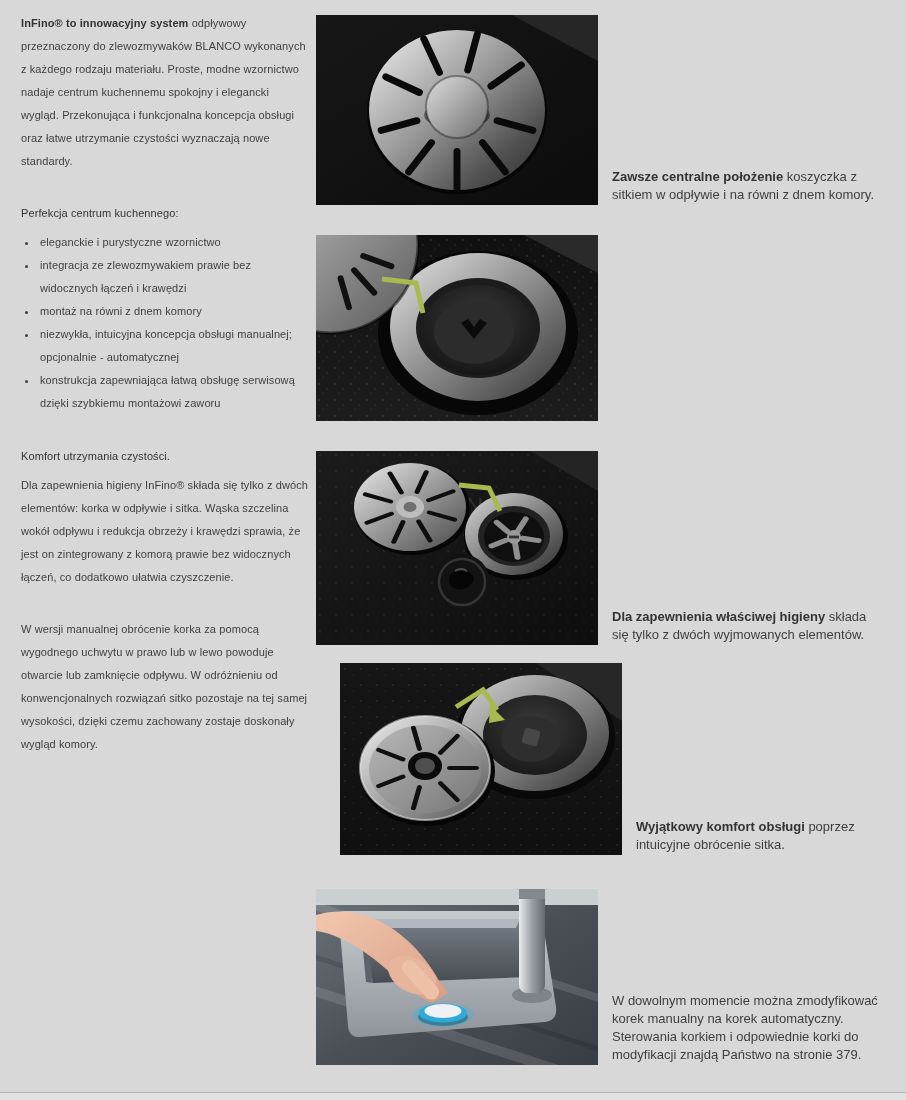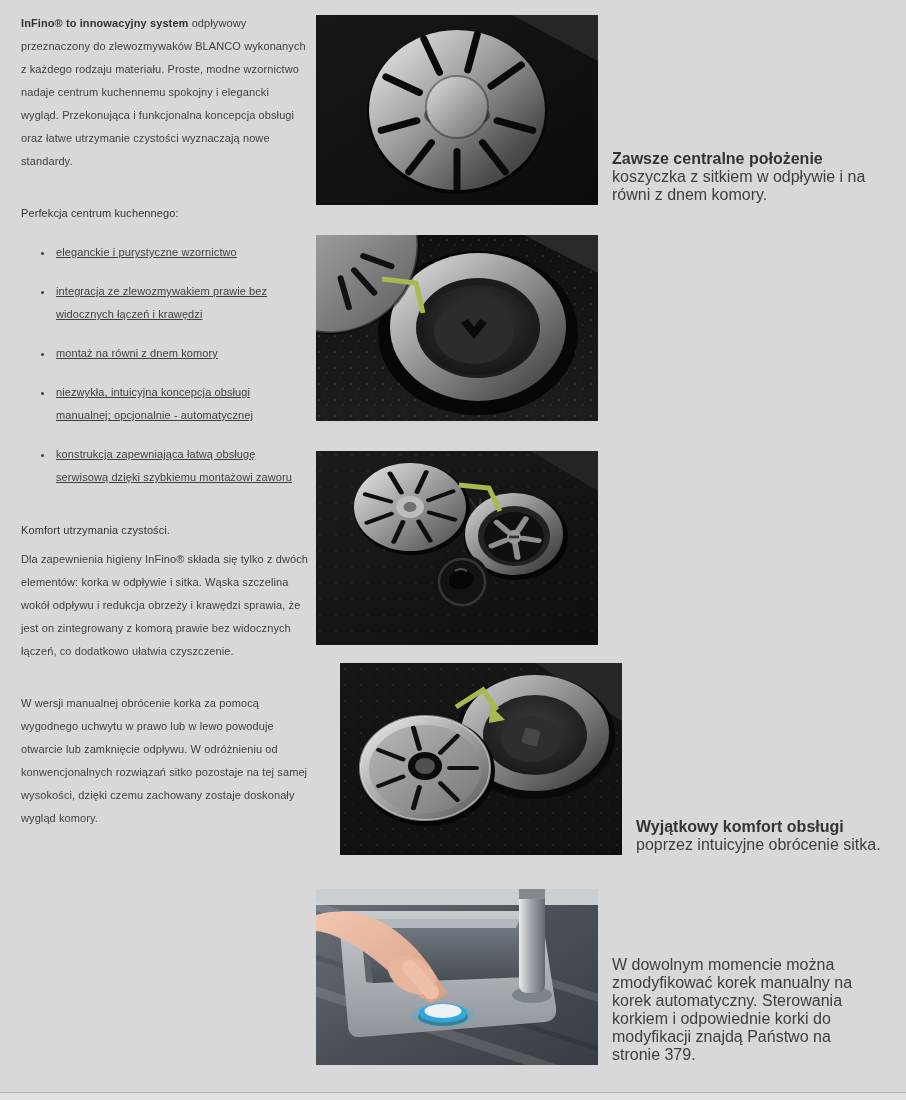--- a/index.html
+++ b/index.html
@@ -10,31 +10,31 @@
     color:#3e3e3e;
   }
   
   .left-col {
     position:absolute; left:21px; top:12px; width:288px;
     font-size:11px; line-height:23px; letter-spacing:.1px;
   }
   .left-col p { margin:0 0 29px 0; }
   .sec-heading { font-weight:normal; color:#333; margin:0 0 6px 0; }
   ul.features { margin:0 0 30px 0; padding-left:17px; }
-  ul.features li { margin:16px; padding-left:2px;text-decoration:underline; }
+  ul.features li { margin:0; padding-left:2px; }
   .lead { font-weight:bold; color:#333; }
   
   .right-col { position:absolute; left:316px; top:15px; width:576px; }
   .fig-row { display:flex; align-items:flex-end; }
   .fig-row.g30 { margin-bottom:30px; }
   .fig-row.g18 { margin-bottom:18px; }
   .fig-row.g34 { margin-bottom:34px;padding-left:24px; }
   .photo { display:block; width:282px; flex:0 0 282px; background:#111; }
   .caption {
-    margin-left:14px; width:266px; font-size:16px; line-height:18px;
+    margin-left:14px; width:266px; font-size:13px; line-height:18px;
     color:#3e3e3e; padding-bottom:1px;
   }
   .cap-bold { font-weight:bold; color:#333; }
   .fig-row.block-cap .cap-bold { display:block; }
   
   .page-edge {
     position:absolute; left:0; right:0; bottom:0; height:7px;
     background:#e2e2e2; border-top:1px solid #b3b3b3;
   }
 </style>
@@ -261,20 +261,21 @@
         </g>
 
         <g>
           <circle cx="146" cy="131" r="28" fill="#131313"></circle>
           <circle cx="146" cy="131" r="23" fill="none" stroke="#353535" stroke-width="2.5"></circle>
           <path d="M134,124 q8,-8 20,-2 q6,4 2,10 q-6,8 -16,6 q-10,-3 -6,-14 Z" fill="#060606"></path>
           <path d="M139,120 q6,-4 12,0" stroke="#4d4d4d" stroke-width="2" fill="none"></path>
         </g>
         <polyline points="143,34 173,37 184,60" fill="none" stroke="#a9b84f" stroke-width="5"></polyline>
       </svg>
+      <div class="caption"><span class="cap-bold">Dla zapewnienia właściwej higieny</span><span> składa się tylko z dwóch wyjmowanych elementów.</span></div>
     </div>
 
     <div class="fig-row g34">
       <svg class="photo" width="282" height="192" viewBox="0 0 282 192">
         <defs>
           <linearGradient id="f4bg" x1="0" y1="0" x2="0" y2="1">
             <stop offset="0" stop-color="#161616"></stop>
               <stop offset="1" stop-color="#101010"></stop>
           </linearGradient>
           <linearGradient id="f4m1" x1="0" y1="0" x2="1" y2="1">

